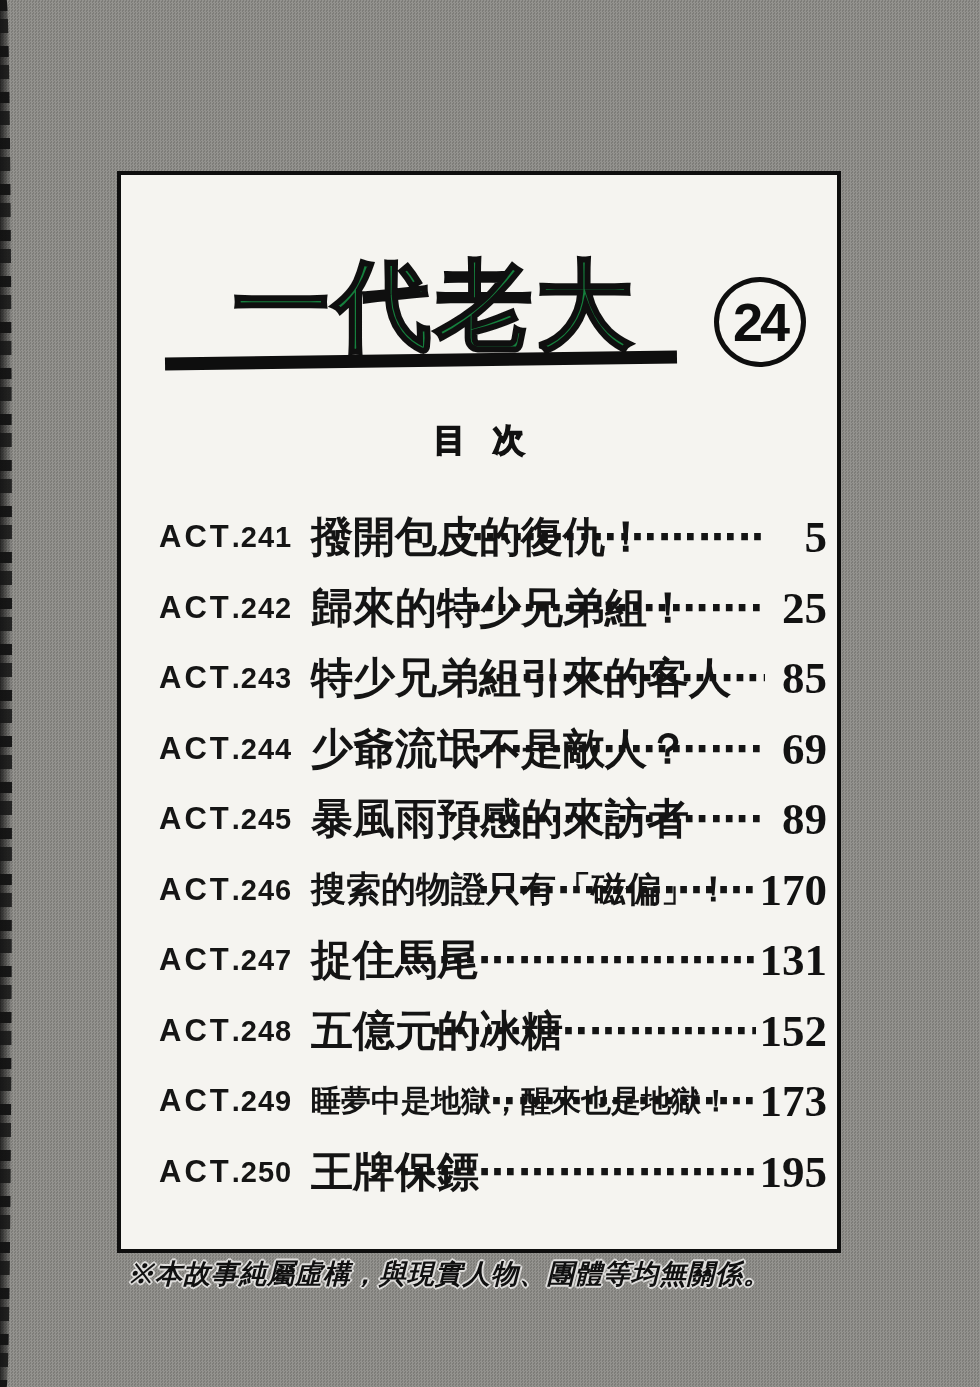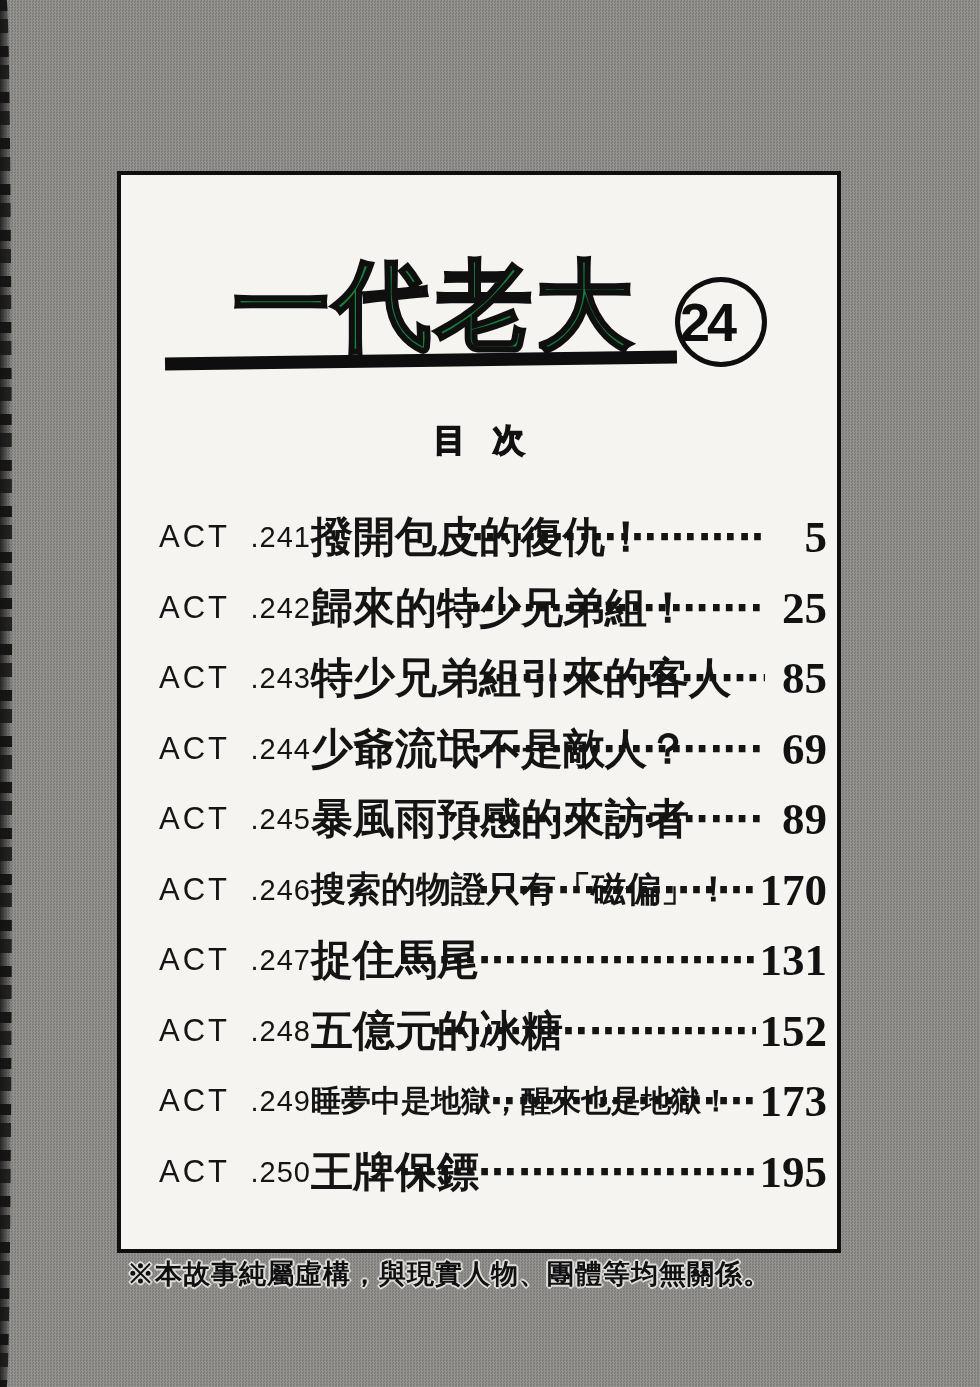--- a/index.html
+++ b/index.html
@@ -37,38 +37,38 @@
     position:absolute;left:112px;top:82px;line-height:1;
     font-size:97px;font-weight:900;letter-spacing:4px;color:#15803d;
     -webkit-text-stroke:3px #0f0f0f;
     white-space:nowrap;
   }
   .title-underline{
     position:absolute;left:44px;top:179px;width:512px;height:13px;
     background:#0e0e0e;transform:rotate(-0.8deg);
   }
   .volume-badge{
-    position:absolute;left:554px;top:102px;width:82px;height:80px;
+    position:absolute;left:593px;top:102px;width:82px;height:80px;
     border:5px solid #0e0e0e;border-radius:50%;
-    display:flex;align-items:center;justify-content:flex-start;background:transparent;
+    display:flex;align-items:center;justify-content:center;background:transparent;
   }
   .volume-badge span{
     font-size:54px;font-weight:900;letter-spacing:-3px;color:#0e0e0e;line-height:1;
   }
   .toc-heading{
     position:absolute;left:0;top:244px;width:100%;text-align:center;
     font-size:32px;font-weight:900;color:#111;
     letter-spacing:.85em;padding-left:.85em;box-sizing:border-box;
     -webkit-text-stroke:1.5px #111;
   }
   .toc-list{position:absolute;left:38px;right:10px;top:327px;}
   .row{display:flex;align-items:center;height:70.5px;}
   .act{
     flex:0 0 152px;display:flex;align-items:baseline;
-    color:#151515;font-weight:400;white-space:nowrap;justify-content:space-between;
+    color:#151515;font-weight:700;white-space:nowrap;
   }
   .act-w{font-size:31px;letter-spacing:3px;}
   .act-n{font-size:29px;letter-spacing:1px;}
   .t{
     flex:0 1 auto;min-width:0;white-space:nowrap;
     font-family:"Liberation Serif","DejaVu Serif",serif;
     font-size:42px;font-weight:600;color:#141414;
   }
   .sz-s .t{font-size:35px;}
   .sz-xs .t{font-size:30px;}
@@ -82,20 +82,21 @@
     flex:0 0 auto;min-width:58px;text-align:right;
     font-family:"Liberation Serif","DejaVu Serif",serif;
     font-size:45px;font-weight:600;color:#121212;white-space:nowrap;
   }
   .footnote{
     position:absolute;left:127px;top:1256px;
     font-size:27px;font-weight:700;color:#101010;letter-spacing:1px;
     text-shadow:-2px 0 #dedddb, 2px 0 #dedddb, 0 -2px #dedddb, 0 2px #dedddb,
                 -1px -1px #dedddb, 1px 1px #dedddb, -1px 1px #dedddb, 1px -1px #dedddb;
     white-space:nowrap;
+    font-style:italic;
   }
 </style>
 </head>
 <body>
 
 <div class="bg">
   <div class="torn-edge"></div>
 
   <div class="panel">
     <div class="volume-title">一代老大</div>

